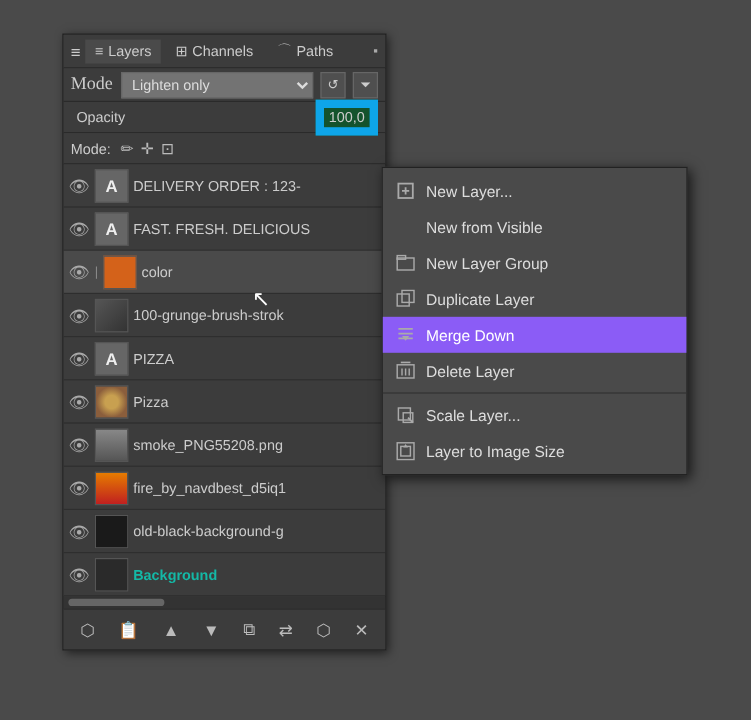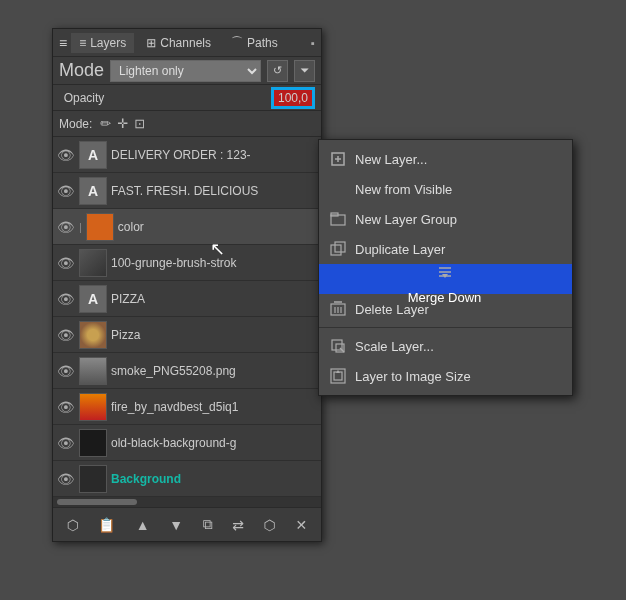--- a/index.html
+++ b/index.html
@@ -62,23 +62,24 @@
       display: flex;
       align-items: center;
       height: 28px;
       padding: 0 6px;
       gap: 6px;
       border-bottom: 1px solid #2a2a2a;
       background: #3c3c3c;
     }
 
     .mode-label {
-      font-size: 18px;
+      font-size: 15px;
       color: #ccc;
       min-width: 36px;
+      font-family: Liberation Serif, serif;
     }
 
     .mode-select {
       flex: 1;
       background: #737373;
       border: 1px solid #666;
       color: #ddd;
       font-size: 12px;
       padding: 2px 4px;
       height: 22px;
@@ -108,22 +109,22 @@
       font-size: 12px;
       color: #ccc;
       min-width: 50px;
       text-align: center;
     }
 
     .opacity-value {
       margin-left: auto;
       font-size: 12px;
       color: #ccc;
-      background: #b91c1c;
-      border: 3px solid #0ea5e9;
+      background: #14532d;
+      border: 7px solid #0ea5e9;
       padding: 1px 4px;
       min-width: 44px;
       text-align: right;
     }
 
     .lock-row {
       display: flex;
       align-items: center;
       height: 26px;
       padding: 0 6px;
@@ -292,23 +293,22 @@
       align-items: center;
       height: 30px;
       padding: 0 12px 0 10px;
       cursor: pointer;
       gap: 8px;
       color: #ddd;
       font-size: 13px;
     }
 
     .menu-item.highlighted {
-      background: #1d4ed8;
+      background: #8b5cf6;
       color: #fff;
-      flex-direction: column;
     }
 
     .menu-icon {
       width: 18px;
       height: 18px;
       display: flex;
       align-items: center;
       justify-content: center;
       font-size: 13px;
       color: #bbb;

